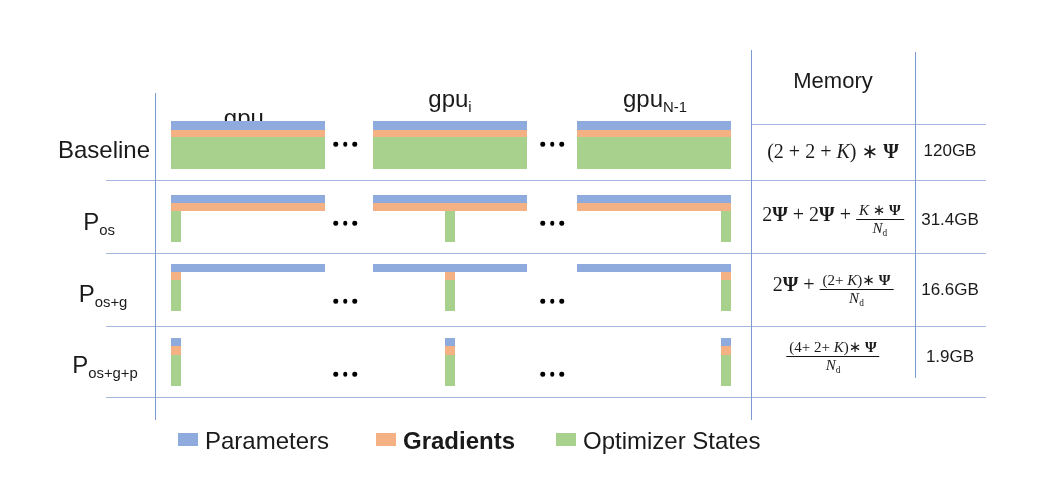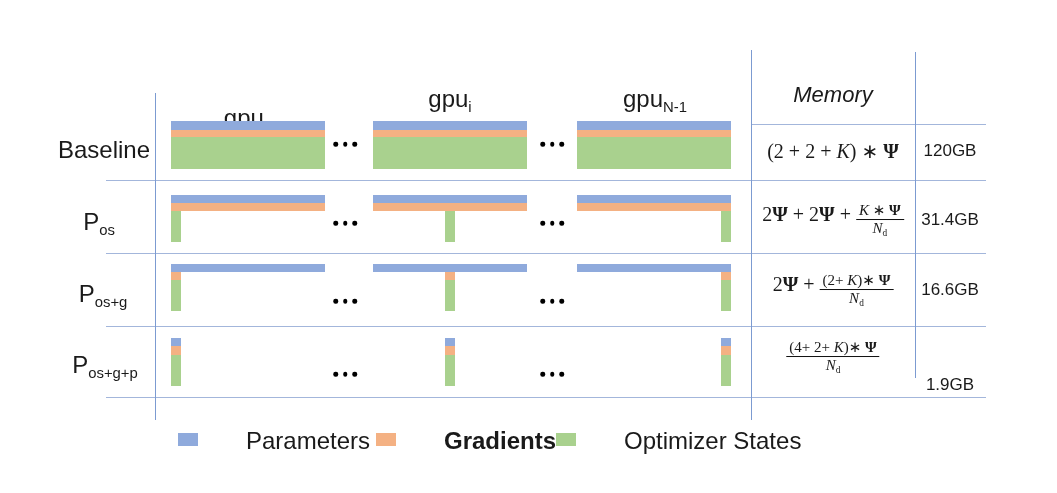--- a/index.html
+++ b/index.html
@@ -20,38 +20,38 @@
   .constants{font-size:15px;line-height:22px;text-align:center;}
   .formula{font-family:"Liberation Serif",serif;font-size:20px;}
   .frac{display:inline-block;vertical-align:-0.75em;text-align:center;font-size:15px;line-height:1.1;}
   .frac .num{display:block;padding:0 3px;}
   .frac .den{display:block;border-top:1.3px solid #111;padding:0 3px;}
   .mem-value{font-size:17px;}
   .seg{position:absolute;}
   .ellipsis{position:absolute;display:flex;gap:5px;transform:translate(-50%,-50%);}
   .ellipsis .dot{width:4.5px;height:4.5px;border-radius:50%;background:#000;}
   .legend-swatch{position:absolute;width:20px;height:13px;}
-  .legend-label{position:absolute;font-size:24px;transform:translateY(-50%);white-space:nowrap;margin-left:41px;}
+  .legend-label{position:absolute;font-size:24px;transform:translateY(-50%);white-space:nowrap;}
 </style>
 </head>
 <body>
 
 <div class="canvas">
   <div id="lines-mount">
       <div class="hline" style="left: 751px; top: 124px; width: 235px; border-top-color: rgb(163, 182, 219);"></div>
       <div class="hline" style="left: 106px; top: 180px; width: 880px; border-top-color: rgb(163, 182, 219);"></div>
       <div class="hline" style="left: 106px; top: 253px; width: 880px; border-top-color: rgb(163, 182, 219);"></div>
       <div class="hline" style="left: 106px; top: 326px; width: 880px; border-top-color: rgb(163, 182, 219);"></div>
       <div class="hline" style="left: 106px; top: 397px; width: 880px; border-top-color: rgb(163, 182, 219);"></div>
       <div class="vline" style="left: 155px; top: 93px; height: 327px; border-left-color: rgb(124, 155, 209);"></div>
       <div class="vline" style="left: 751px; top: 50px; height: 370px; border-left-color: rgb(124, 155, 209);"></div>
       <div class="vline" style="left: 915px; top: 52px; height: 326px; border-left-color: rgb(124, 155, 209);"></div>
     </div>
 
-  <div class="abs center mem-header" style="left:833px;top:95px;font-style:italic;">
+  <div class="abs center mem-header" style="left:833px;top:81px;">
     <div>Memory</div>
   </div>
 
 
   <div id="gpu-headers-mount">
       <div class="abs center gpu-header" style="left: 248px; top: 100px; margin-top: 19px;"><span class="tok ">gpu</span><span class="tok s">0</span></div>
       <div class="abs center gpu-header" style="left: 450px; top: 100px;"><span class="tok ">gpu</span><span class="tok s">i</span></div>
       <div class="abs center gpu-header" style="left: 655px; top: 100px;"><span class="tok ">gpu</span><span class="tok s">N-1</span></div>
     </div>
   <div id="rows-mount">
@@ -142,21 +142,21 @@
           <span class="dot"></span>
           <span class="dot"></span>
           <span class="dot"></span>
         </div>
         <div class="ellipsis" style="left: 552px; top: 374px;">
           <span class="dot"></span>
           <span class="dot"></span>
           <span class="dot"></span>
         </div>
         <div class="abs center formula" style="left: 833px; top: 357px;"><span class="frac"><span class="num"><span class="tok ">(4+ 2+ </span><span class="tok i">K</span><span class="tok ">)∗ </span><span class="tok b">Ψ</span></span><span class="den"><span class="tok i">N</span><span class="tok s">d</span></span></span></div>
-        <div class="abs center mem-value" style="left: 950px; top: 357px; margin-top: 28px;">1.9GB</div>
+        <div class="abs center mem-value" style="left: 950px; top: 357px;">1.9GB</div>
       </div>
     </div>
   <div id="legend-mount">
       <div class="legend-swatch" style="left: 178px; top: 433px; width: 20px; height: 13px; background: rgb(143, 170, 220);"></div>
       <div class="legend-label" style="left: 205px; top: 441px;">Parameters</div>
       <div class="legend-swatch" style="left: 376px; top: 433px; width: 20px; height: 13px; background: rgb(244, 177, 131);"></div>
       <div class="legend-label" style="left: 403px; top: 441px; font-weight: bold;">Gradients</div>
       <div class="legend-swatch" style="left: 556px; top: 433px; width: 20px; height: 13px; background: rgb(169, 209, 142);"></div>
       <div class="legend-label" style="left: 583px; top: 441px;">Optimizer States</div>
     </div>

